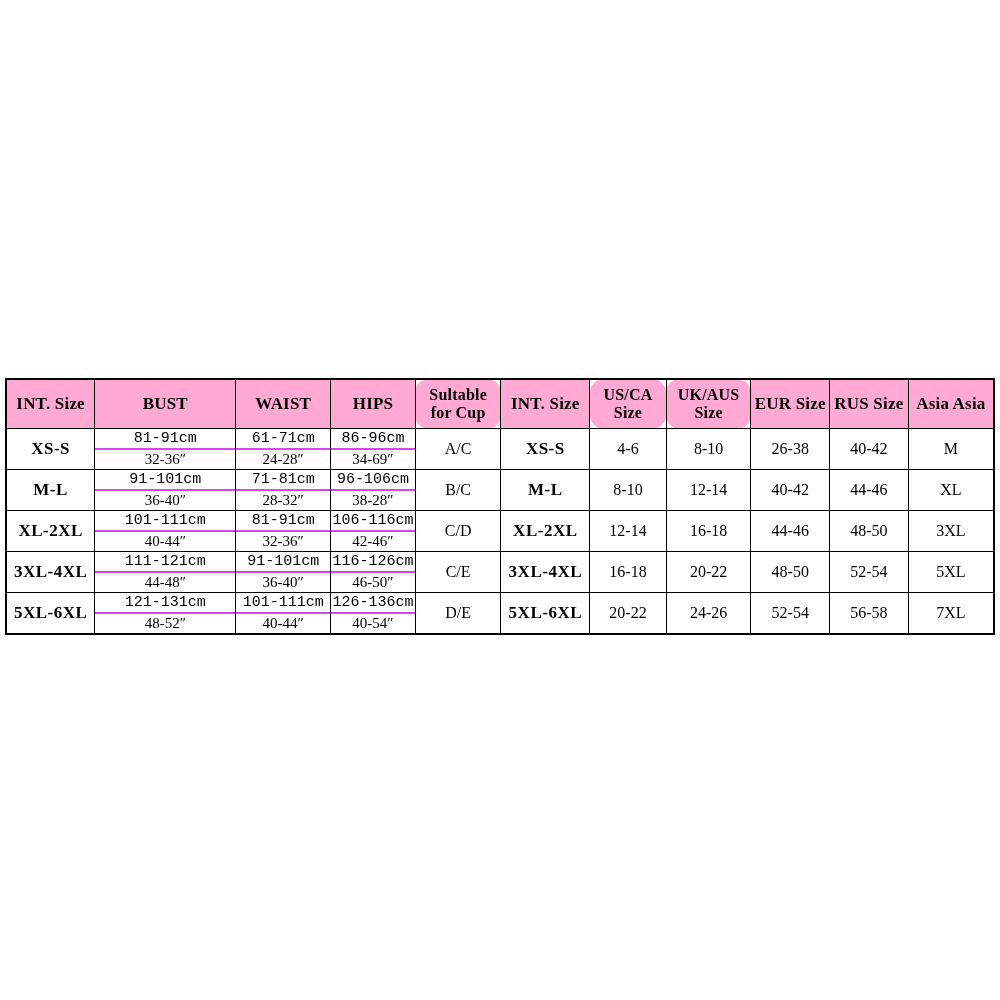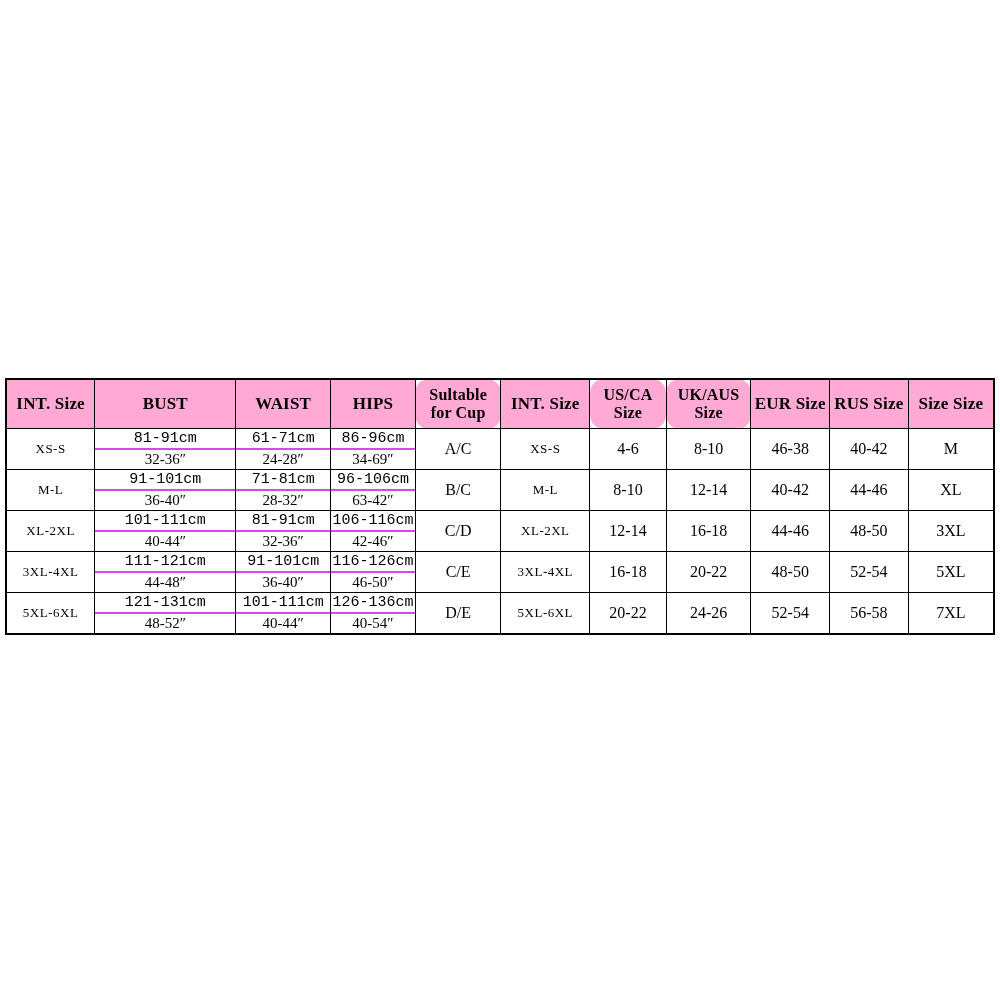--- a/index.html
+++ b/index.html
@@ -48,22 +48,22 @@
   thead th.small-head {
     font-size: 16px;
     border-radius: 14px;
   }
   tbody td {
     background: #ffffff;
     font-size: 16px;
     height: 38px;
   }
   td.int-size {
-    font-weight: normal;
-    font-size: 13px;
+    font-weight: bold;
+    font-size: 17px;
     letter-spacing: 0.5px;
   }
   
   td.dual {
     padding: 0;
   }
   td.dual .cm, td.dual .inch {
     display: block;
     font-size: 15px;
     line-height: 19px;
@@ -123,21 +123,21 @@
           <th class="small-head">
             <span>US/CA</span><br>
             <span>Size</span>
           </th>
           <th class="small-head">
             <span>UK/AUS</span><br>
             <span>Size</span>
           </th>
           <th>EUR Size</th>
           <th>RUS Size</th>
-          <th>Size Size</th>
+          <th>Asia Asia</th>
         </tr>
       </thead>
       <tbody>
 
         <tr>
           <td class="int-size">XS-S</td>
           <td class="dual">
             <span class="cm">81-91cm</span>
             <span class="inch">32-36″</span>
           </td>
@@ -146,38 +146,38 @@
             <span class="inch">24-28″</span>
           </td>
           <td class="dual">
             <span class="cm">86-96cm</span>
             <span class="inch">34-69″</span>
           </td>
           <td class="plain">A/C</td>
           <td class="int-size">XS-S</td>
           <td class="plain">4-6</td>
           <td class="plain">8-10</td>
-          <td class="plain">46-38</td>
+          <td class="plain">26-38</td>
           <td class="plain">40-42</td>
           <td class="plain">M</td>
         </tr>
 
         <tr>
           <td class="int-size">M-L</td>
           <td class="dual">
             <span class="cm">91-101cm</span>
             <span class="inch">36-40″</span>
           </td>
           <td class="dual">
             <span class="cm">71-81cm</span>
             <span class="inch">28-32″</span>
           </td>
           <td class="dual">
             <span class="cm">96-106cm</span>
-            <span class="inch">63-42″</span>
+            <span class="inch">38-28″</span>
           </td>
           <td class="plain">B/C</td>
           <td class="int-size">M-L</td>
           <td class="plain">8-10</td>
           <td class="plain">12-14</td>
           <td class="plain">40-42</td>
           <td class="plain">44-46</td>
           <td class="plain">XL</td>
         </tr>
 

